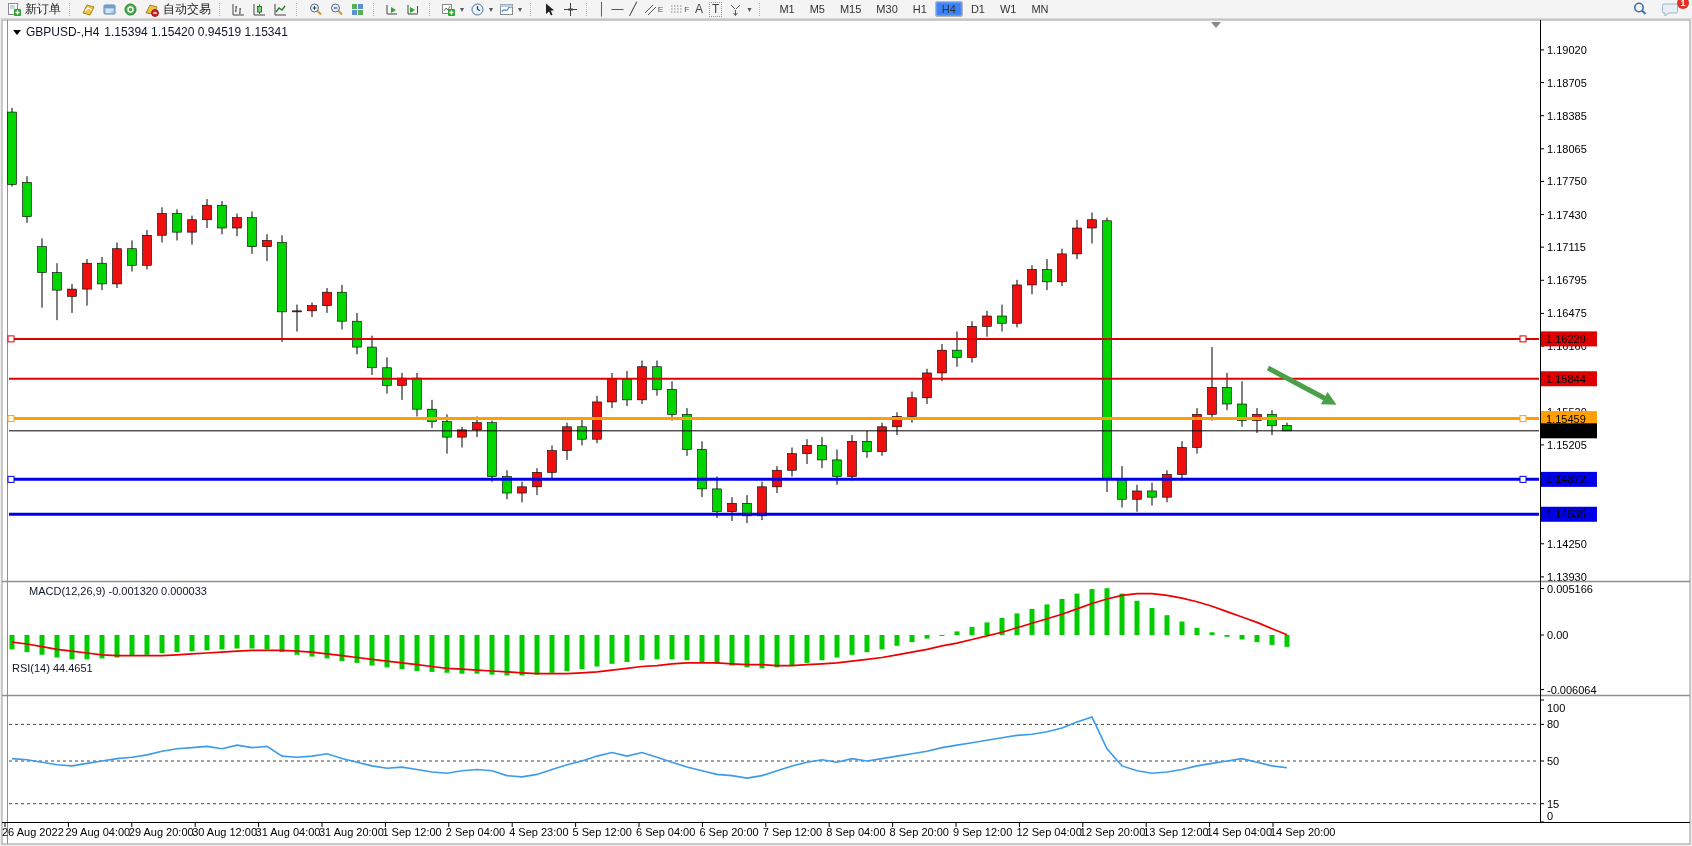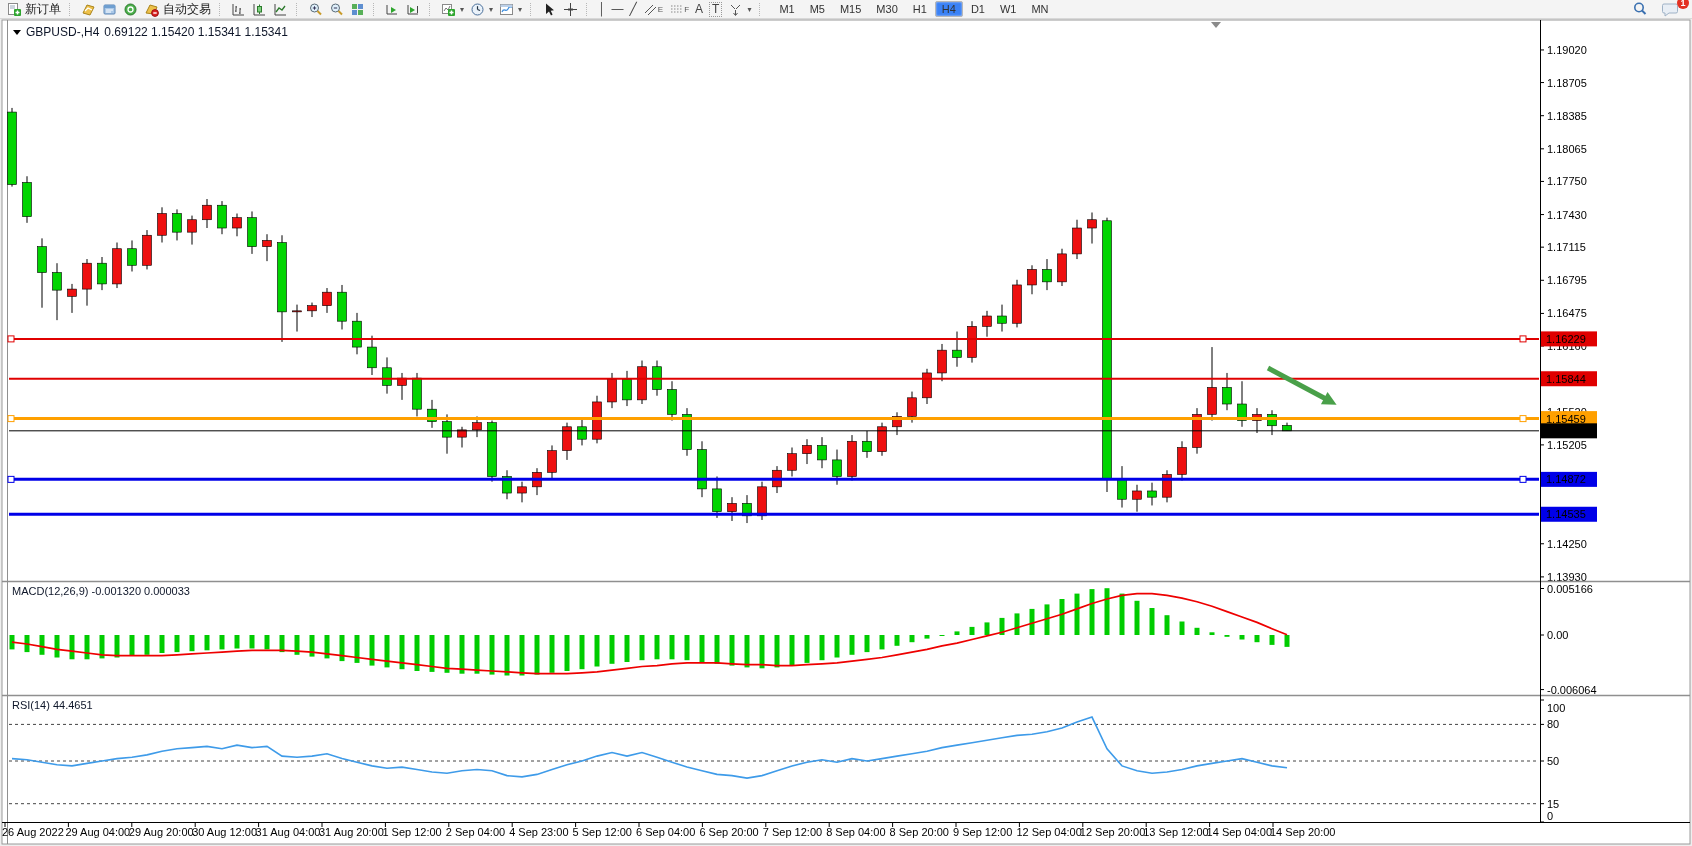--- a/index.html
+++ b/index.html
@@ -18,22 +18,22 @@
   .tf.active{background:#3b82f6;border:1px solid #b8b8b8;box-shadow:inset 0 0 2px #ddd;}
   #right-tools{margin-left:auto;display:flex;align-items:center;gap:8px;padding-right:10px;}
   .badge{position:absolute;top:-4px;right:-7px;background:#e33022;color:#fff;border-radius:50%;
          width:12px;height:12px;font-size:9px;line-height:12px;text-align:center;font-weight:bold;}
   .chat-wrap{position:relative;}
   
   .ovl{position:absolute;z-index:3;font-size:11px;color:#0f172a;white-space:pre;}
   #chart-title{left:13px;top:25px;display:flex;align-items:center;gap:5px;font-size:12px;}
   .tri-down{width:0;height:0;border-left:4px solid transparent;border-right:4px solid transparent;
             border-top:5px solid #000;display:inline-block;}
-  #macd-label{left:12px;top:585px;}
-  #rsi-label{left:12px;top:699px;}
+  #macd-label{left:29px;top:585px;}
+  #rsi-label{left:12px;top:662px;}
   #chart-canvas{position:absolute;left:0;top:0;z-index:1;}
   svg text{font-family:"Liberation Sans",sans-serif;font-size:11px;fill:#000;}
 </style>
 </head>
 <body>
 
 <div id="toolbar">
   <span class="tbtn">
     <span>
       <svg width="15" height="15">
@@ -670,16 +670,16 @@
     <text x="1143.2" y="836">13 Sep 12:00</text>
     <line x1="1209.6" y1="823" x2="1209.6" y2="827" stroke="#000"></line>
     <text x="1206.6" y="836">14 Sep 04:00</text>
     <line x1="1273" y1="823" x2="1273" y2="827" stroke="#000"></line>
     <text x="1270" y="836">14 Sep 20:00</text>
   </svg>
 
 <div class="ovl" id="chart-title">
   <span class="tri-down"></span>
   <span>GBPUSD-,H4</span>
-  <span>0.69122 1.15420 1.15341 1.15341</span>
+  <span>1.15394 1.15420 0.94519 1.15341</span>
 </div>
 <div class="ovl" id="macd-label">MACD(12,26,9) -0.001320 0.000033</div>
 <div class="ovl" id="rsi-label">RSI(14) 44.4651</div>
 
 </body></html>

